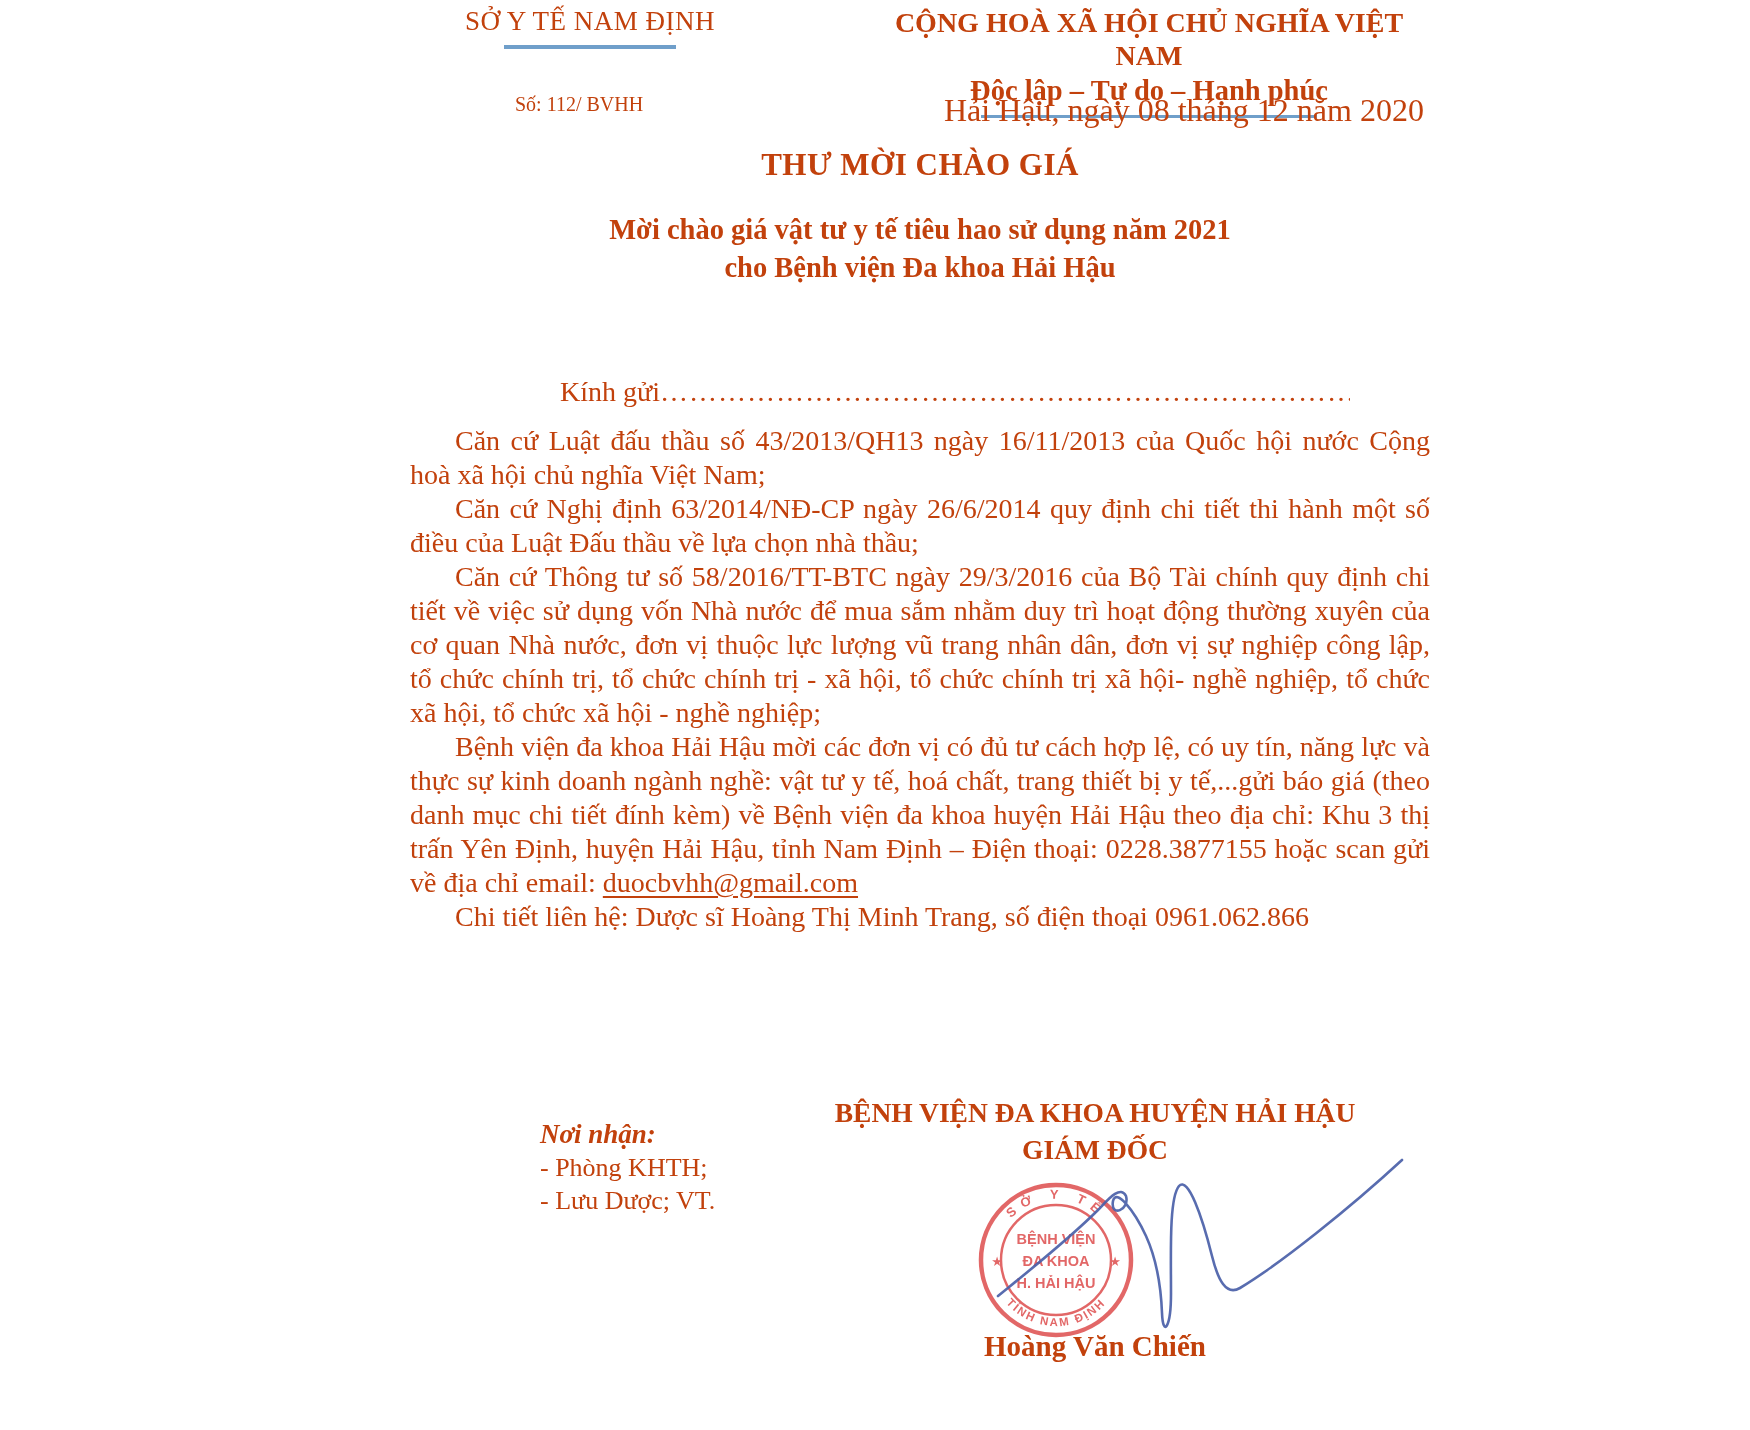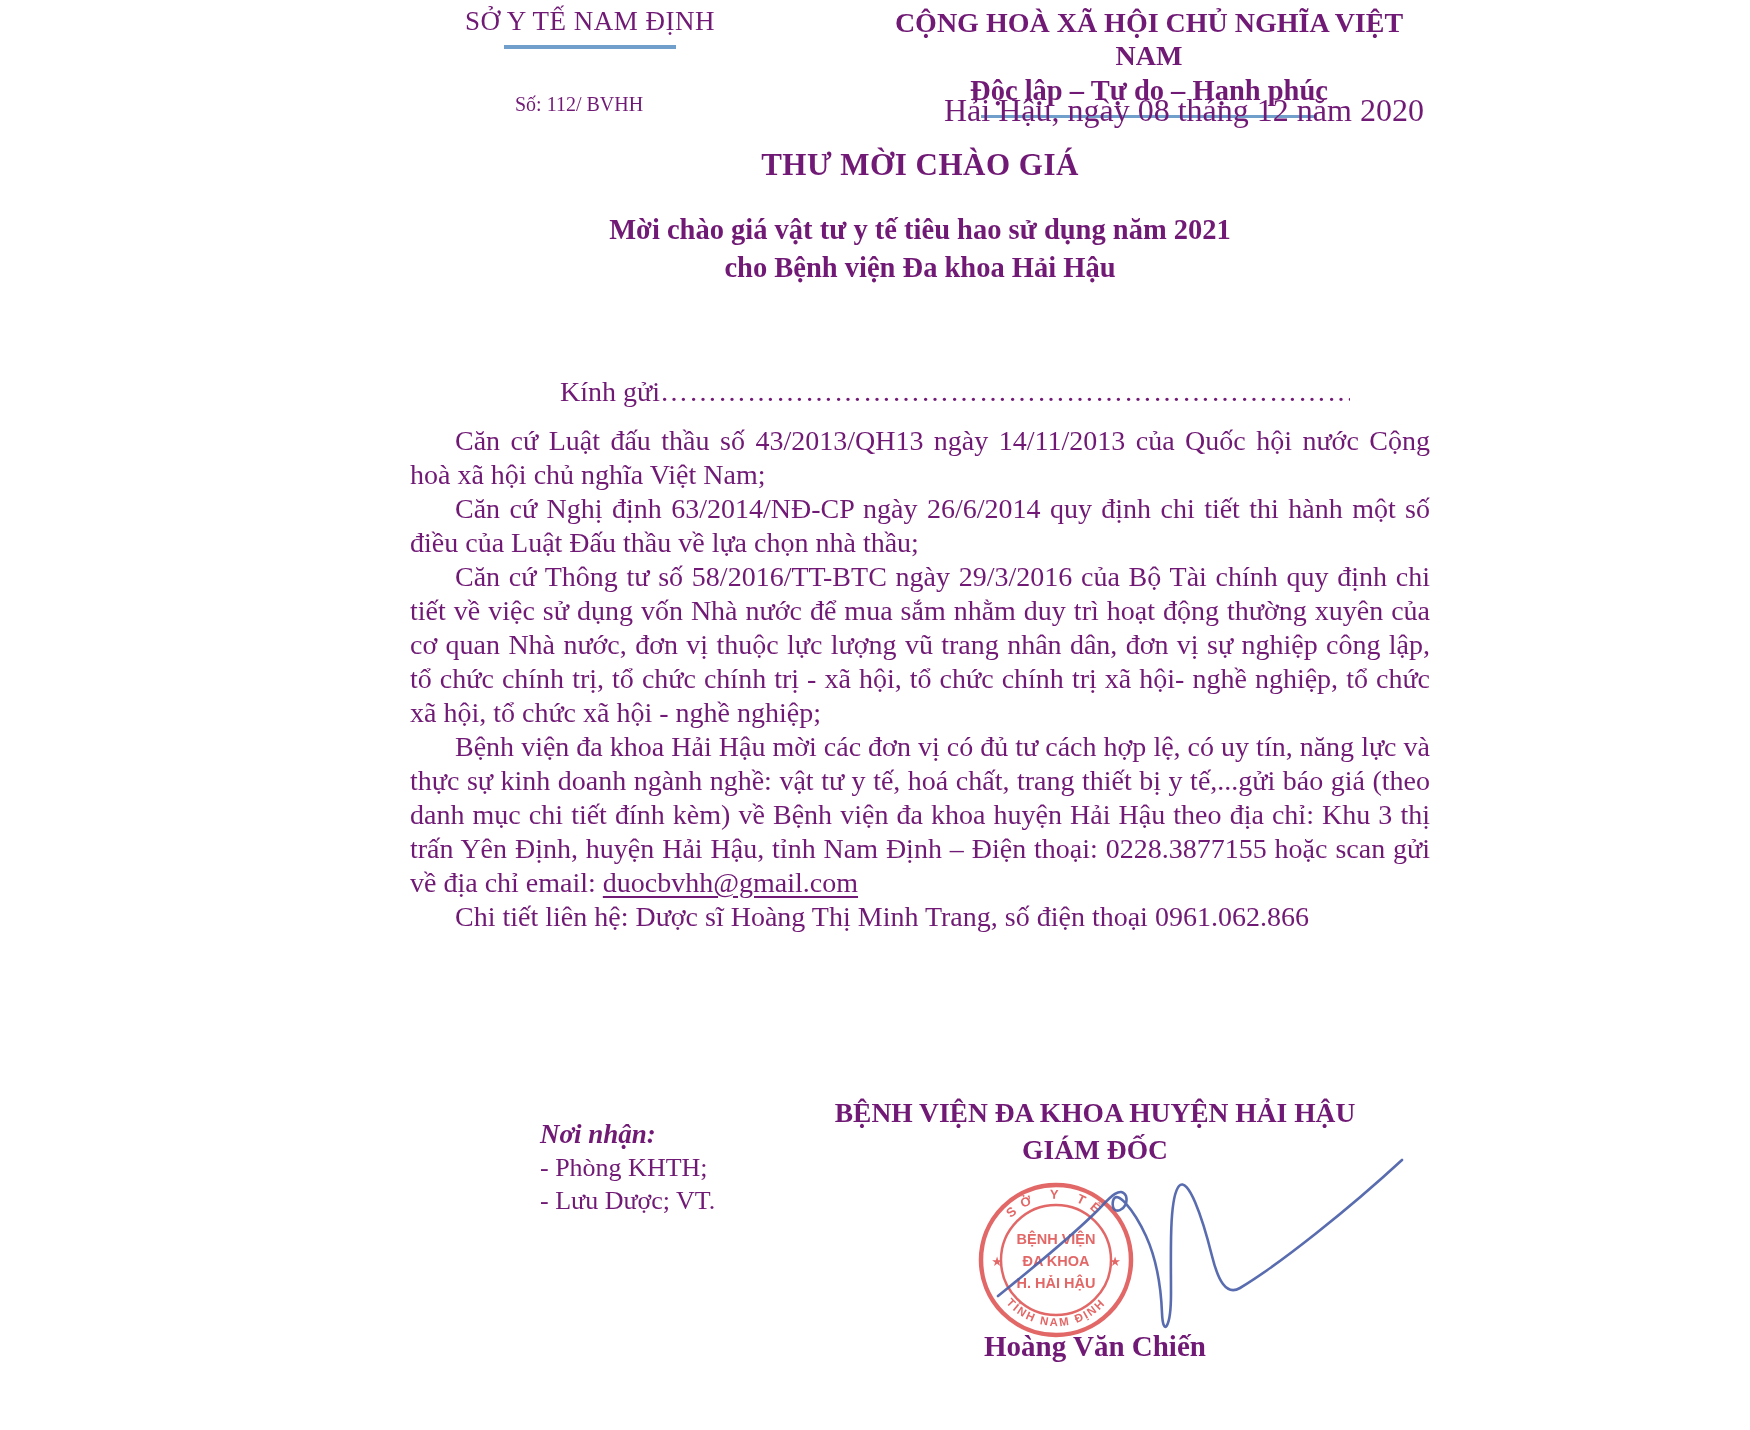--- a/index.html
+++ b/index.html
@@ -1,21 +1,21 @@
 <!DOCTYPE html>
 <html><head>
 <meta charset="utf-8">
 <style>
   html,body{margin:0;padding:0;background:#ffffff;}
   .page{
     position:relative;
     width:1750px;height:1430px;
     background:#ffffff;
     font-family:"Liberation Serif","DejaVu Serif",serif;
-    color:#701a75;
+    color:#c2410c;
     overflow:hidden;
   }
   .abs{position:absolute;}
 
   
   .hdr-left{left:350px;top:6px;width:480px;text-align:center;line-height:1.18;}
   .hdr-left .l1{font-size:27px;letter-spacing:.5px;}
   .hdr-left .l2{font-size:28.5px;font-weight:bold;margin-top:2px;}
   .hdr-right{left:868px;top:6px;width:562px;text-align:center;line-height:1.18;}
   .hdr-right .l1{font-size:28px;font-weight:bold;}
@@ -73,21 +73,21 @@
 
   <div class="abs doc-title">THƯ MỜI CHÀO GIÁ</div>
   <div class="abs doc-subtitle">
     <div>Mời chào giá vật tư y tế tiêu hao sử dụng năm 2021</div>
     <div>cho Bệnh viện Đa khoa Hải Hậu</div>
   </div>
 
   <div class="abs salutation"><span>Kính gửi</span><span class="dots">………………………………………………………………………………………………………………………………</span></div>
 
   <div class="abs body-block">
-    <p>Căn cứ Luật đấu thầu số 43/2013/QH13 ngày 14/11/2013 của Quốc hội nước Cộng hoà xã hội chủ nghĩa Việt Nam;</p>
+    <p>Căn cứ Luật đấu thầu số 43/2013/QH13 ngày 16/11/2013 của Quốc hội nước Cộng hoà xã hội chủ nghĩa Việt Nam;</p>
     <p>Căn cứ Nghị định 63/2014/NĐ-CP ngày 26/6/2014 quy định chi tiết thi hành một số điều của Luật Đấu thầu về lựa chọn nhà thầu;</p>
     <p>Căn cứ Thông tư số 58/2016/TT-BTC ngày 29/3/2016 của Bộ Tài chính quy định chi tiết về việc sử dụng vốn Nhà nước để mua sắm nhằm duy trì hoạt động thường xuyên của cơ quan Nhà nước, đơn vị thuộc lực lượng vũ trang nhân dân, đơn vị sự nghiệp công lập, tổ chức chính trị, tổ chức chính trị - xã hội, tổ chức chính trị xã hội- nghề nghiệp, tổ chức xã hội, tổ chức xã hội - nghề nghiệp;</p>
     <p><span>Bệnh viện đa khoa Hải Hậu mời các đơn vị có đủ tư cách hợp lệ, có uy tín, năng lực và thực sự kinh doanh ngành nghề: vật tư y tế, hoá chất, trang thiết bị y tế,...gửi báo giá (theo danh mục chi tiết đính kèm) về Bệnh viện đa khoa huyện Hải Hậu theo địa chỉ: Khu 3 thị trấn Yên Định, huyện Hải Hậu, tỉnh Nam Định – Điện thoại: 0228.3877155 hoặc scan gửi về địa chỉ email: </span><span class="email">duocbvhh@gmail.com</span></p>
     <p>Chi tiết liên hệ: Dược sĩ Hoàng Thị Minh Trang, số điện thoại 0961.062.866</p>
   </div>
 
   <div class="abs signer">
     <div class="org">BỆNH VIỆN ĐA KHOA HUYỆN HẢI HẬU</div>
     <div class="role">GIÁM ĐỐC</div>
   </div>

